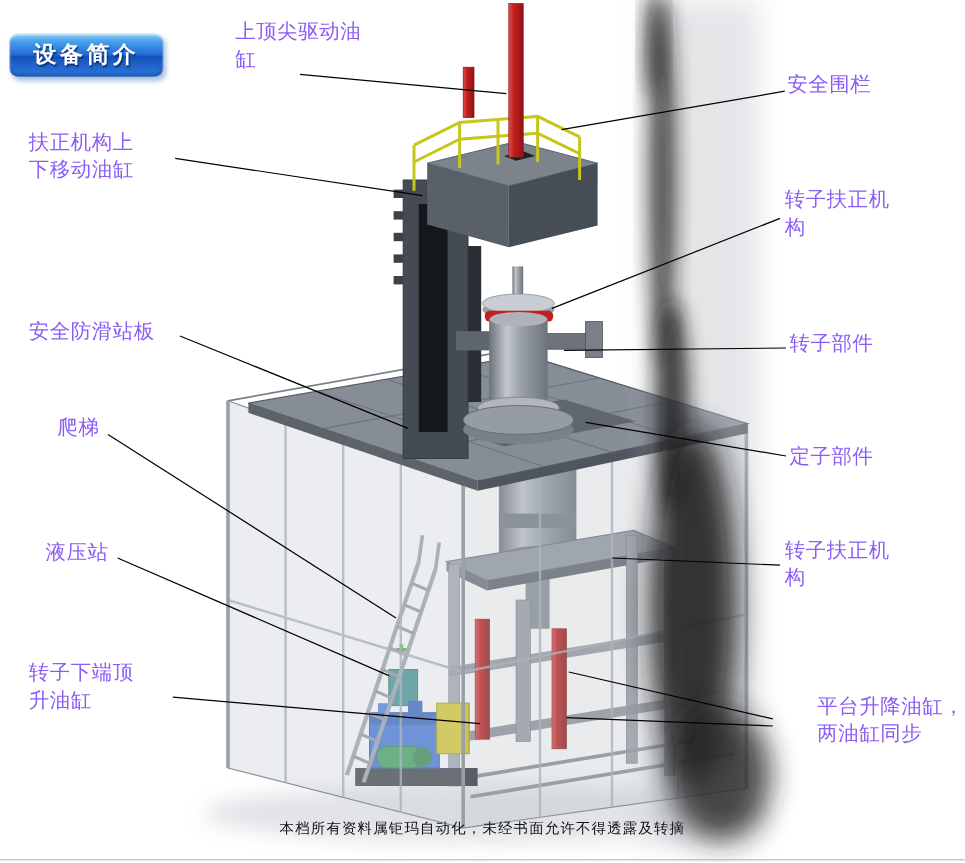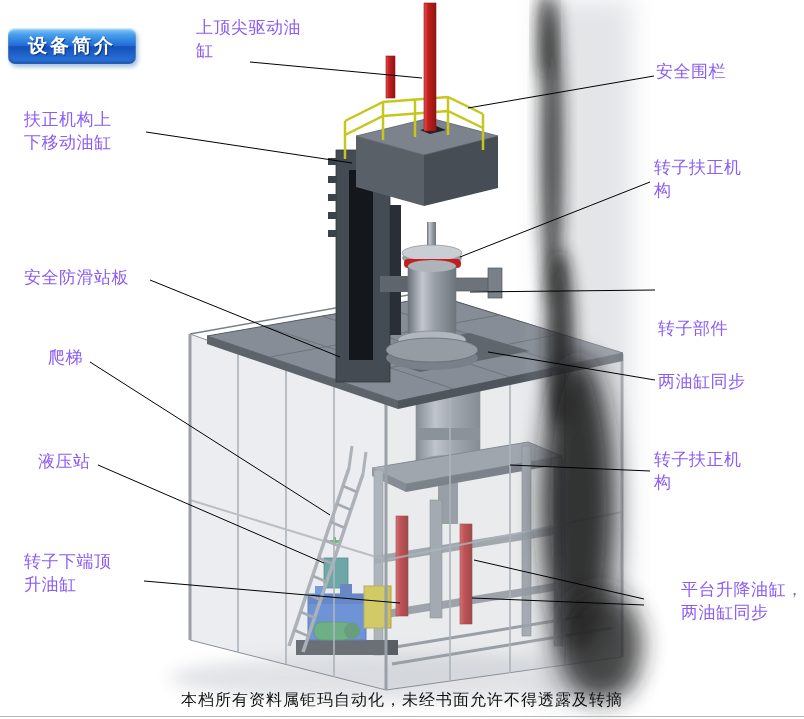--- a/index.html
+++ b/index.html
@@ -18,22 +18,22 @@
     border-radius:7px;
     background:linear-gradient(180deg,#8fd0f8 0%,#49a0ec 18%,#1e6ad8 50%,#1450b8 52%,#2e7ae0 100%);
     box-shadow:2px 3px 4px rgba(110,150,200,.6), inset 0 1px 2px rgba(255,255,255,.85), inset 0 -2px 3px rgba(0,30,90,.45);
     display:flex; align-items:center; justify-content:center;
   }
   .badge span {
     color:#fff; font-weight:bold; font-size:19px; letter-spacing:3px;
     text-shadow:1px 1px 1px rgba(0,30,90,.7);
   }
   .footer {
-    position:absolute; left:0; right:0; bottom:8px; z-index:2;
-    text-align:center; font-size:16px; color:#111; letter-spacing:1px;
+    position:absolute; left:0; right:0; bottom:20px; z-index:2;
+    text-align:center; font-size:12px; color:#111; letter-spacing:1px;
   }
   .bottom-rule { position:absolute; left:0; right:0; bottom:2px; height:1px; background:#b8b8b8; z-index:2; }
 </style>
 </head>
 <body>
 
 <div id="stage">
 
   <svg class="scene" width="804" height="719" viewBox="0 0 804 719">
     <defs>
@@ -230,23 +230,23 @@
 
   <div class="badge">
     <span>设备简介</span>
   </div>
 
   <div class="lbl" style="left:196px; top:16px; width:112px;">上顶尖驱动油缸</div>
   <div class="lbl" style="left:656px; top:60px;">安全围栏</div>
   <div class="lbl" style="left:654px; top:156px; width:96px;">转子扶正机构</div>
   <div class="lbl" style="left:24px; top:108px; width:96px;">扶正机构上下移动油缸</div>
   <div class="lbl" style="left:24px; top:266px;">安全防滑站板</div>
-  <div class="lbl" style="left:658px; top:276px;margin-top:41px;">转子部件</div>
+  <div class="lbl" style="left:658px; top:276px;">转子部件</div>
   <div class="lbl" style="left:48px; top:346px;">爬梯</div>
-  <div class="lbl" style="left:658px; top:370px;">两油缸同步</div>
+  <div class="lbl" style="left:658px; top:370px;">定子部件</div>
   <div class="lbl" style="left:38px; top:450px;">液压站</div>
   <div class="lbl" style="left:654px; top:448px; width:96px;">转子扶正机构</div>
   <div class="lbl" style="left:24px; top:550px; width:96px;">转子下端顶升油缸</div>
   <div class="lbl" style="left:681px; top:578px; width:132px;">平台升降油缸，两油缸同步</div>
 
   <div class="footer">本档所有资料属钜玛自动化，未经书面允许不得透露及转摘</div>
   <div class="bottom-rule"></div>
 </div>
 
 </body></html>

